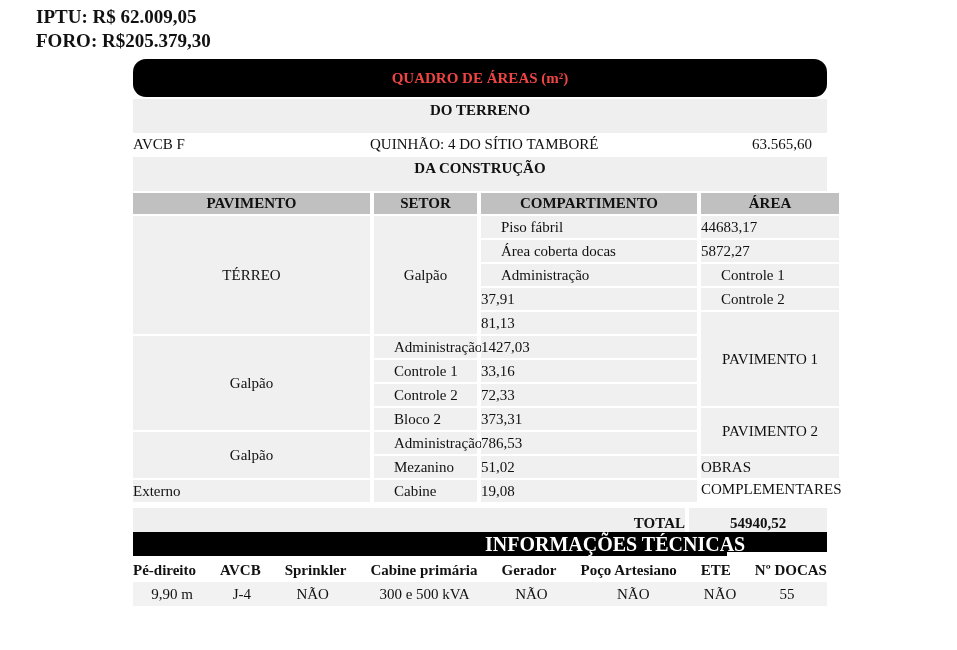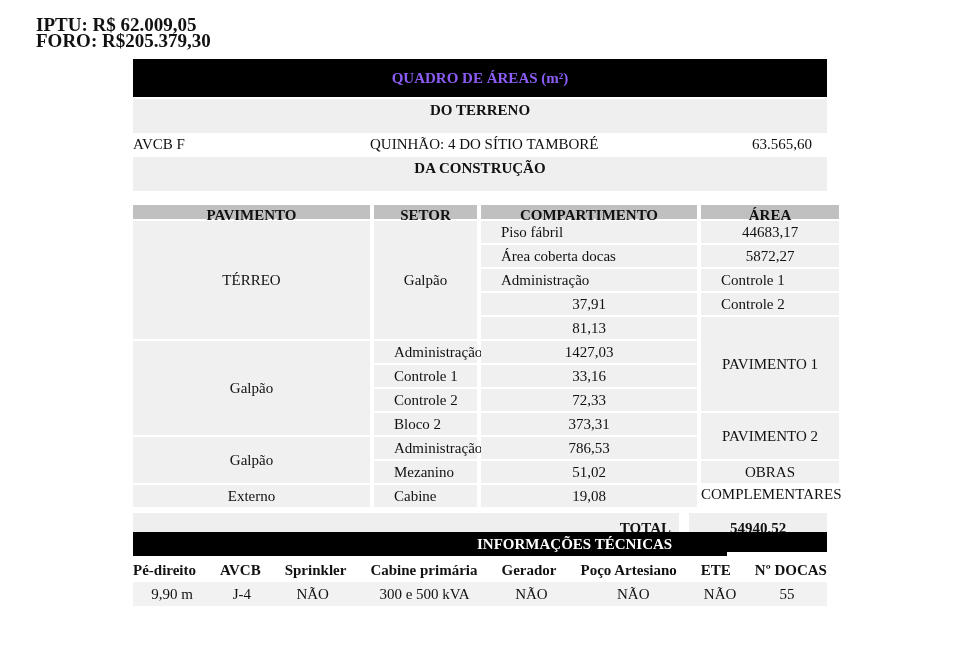--- a/index.html
+++ b/index.html
@@ -1,46 +1,46 @@
 <!DOCTYPE html>
 <html><head>
 <meta charset="utf-8">
 <style>
   html, body { margin: 0; padding: 0; background: #ffffff; }
   body { width: 957px; height: 650px; position: relative; overflow: hidden;
          font-family: "Liberation Serif", "DejaVu Serif", serif; color: #111; }
   .top-line { position: absolute; left: 36px; font-weight: bold; font-size: 19px; line-height: 22px; }
-  #iptu { top: 14px; }
+  #iptu { top: 6px; }
   #foro { top: 30px; }
 
   .tbl { position: absolute; left: 133px; width: 694px; }
-  .black-bar { background: #000; color: #8b5cf6; font-weight: bold; font-size: 15px;
-               text-align: center; height: 38px; line-height: 38px; }
+  .black-bar { background: #000; color: #ef4444; font-weight: bold; font-size: 15px;
+               text-align: center; height: 38px; line-height: 38px; border-radius: 13px; }
   .sec-row { background: #efefef; text-align: center; font-weight: bold; font-size: 15px;
              height: 34px; line-height: 22px; margin-top: 2px; }
   .terreno-row { display: flex; background: #fff; font-size: 15px; height: 22px; line-height: 22px; }
   .terreno-row .c1 { width: 237px; }
   .terreno-row .c2 { flex: 1; }
   .terreno-row .c3 { width: 90px; text-align: center; }
 
   .grid { display: grid; grid-template-columns: 237px 103px 216px 138px; column-gap: 4px; row-gap: 2px; margin-top: 2px; }
-  .hcell { background: #c0c0c0; font-weight: bold; font-size: 15px; text-align: center; height: 14px; line-height: 21px; margin-top: 12px; }
+  .hcell { background: #c0c0c0; font-weight: bold; font-size: 15px; text-align: center; height: 21px; line-height: 21px; }
   .cell { background: #f0f0f0; font-size: 15px; height: 22px; line-height: 22px; }
-  .cell.center { text-align: center; }
+  .cell.center { }
   .cell.left { padding-left: 20px; }
   .cell.span { display: flex; align-items: center; justify-content: center; }
   .total-row { display: flex; margin-top: 6px; height: 30px; }
   .total-row .lbl { flex: 1; background: #efefef; text-align: right; font-weight: bold; font-size: 15px;
-                    line-height: 30px; padding-right: 8px; }
-  .total-row .val { width: 138px; margin-left: 10px; background: #efefef; font-weight: bold; font-size: 15px;
+                    line-height: 30px; }
+  .total-row .val { width: 138px; margin-left: 4px; background: #efefef; font-weight: bold; font-size: 15px;
                     line-height: 30px; text-align: center; }
 
   .tech { position: absolute; left: 133px; top: 532px; width: 694px; }
   .tech-bar { background: #000; height: 24px; position: relative; }
-  .tech-bar .title { position: absolute; left: 344px; top: 0; color: #fff; font-weight: bold; font-size: 15px; line-height: 24px; }
+  .tech-bar .title { position: absolute; left: 352px; top: 0; color: #fff; font-weight: bold; font-size: 20px; line-height: 24px; }
   .tech-bar .notch { position: absolute; right: 0; bottom: 0; width: 100px; height: 4px; background: #fff; }
   .tech-row { display: flex; justify-content: space-between; font-size: 15px; height: 24px; line-height: 24px; }
   .tech-row.h { font-weight: bold; margin-top: 2px; }
   .tech-row.v { background: #f2f2f2; }
   .tech-row span { text-align: center; }
 </style>
 </head>
 <body>
 
 <div class="top-line" id="iptu">IPTU: R$ 62.009,05</div>

